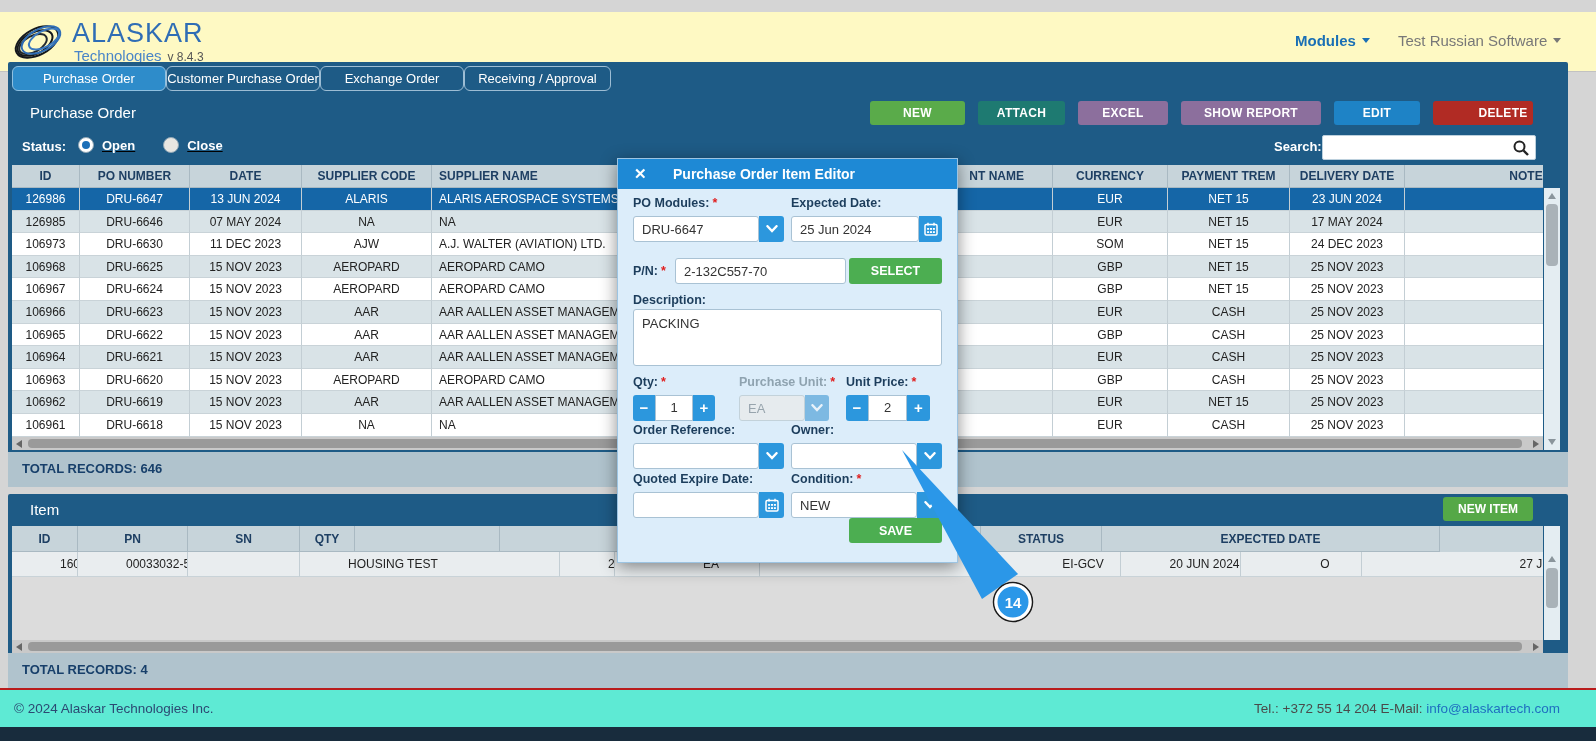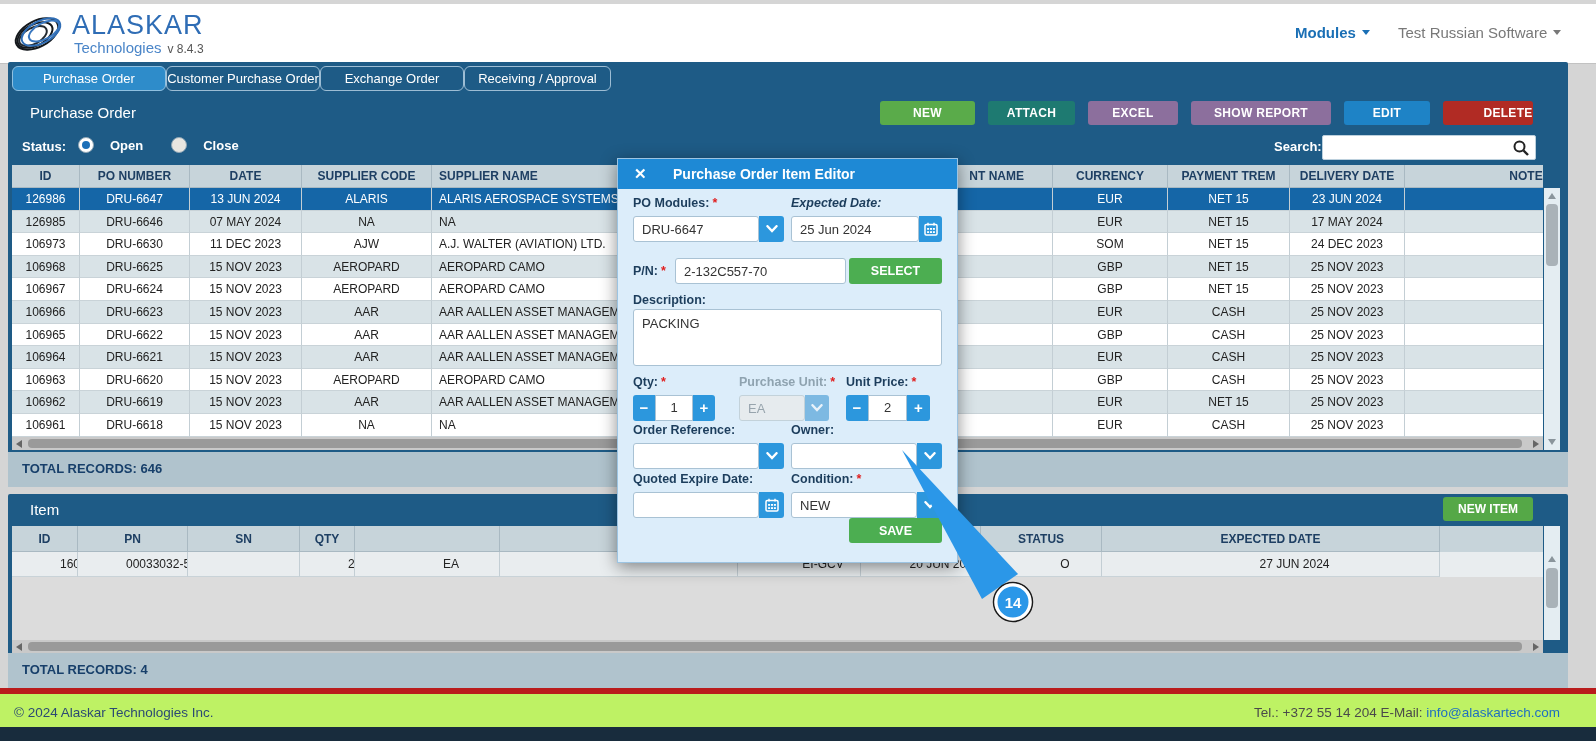--- a/index.html
+++ b/index.html
@@ -1,20 +1,20 @@
 <!DOCTYPE html>
 <html><head>
 <meta charset="utf-8">
 <style>
   * { box-sizing: border-box; margin: 0; padding: 0; }
   body { font-family: "Liberation Sans", sans-serif; background: #9a9a9a; }
   .page { position: relative; width: 1596px; height: 741px; background: #d5d5d5; overflow: hidden; font-family: "Liberation Sans", sans-serif; }
 
   
-  .topbar { position: absolute; left:0; top:4px; width:1596px; height:60px; background:#ffffff; border-bottom:1px solid #c2c2c2; }
+  .topbar { position: absolute; left:0; top:12px; width:1596px; height:60px; background:#fef9c3; border-bottom:1px solid #c2c2c2; }
   .logo-wrap { position:absolute; left:12px; top:6px; display:flex; }
   .brand-text { margin-left:6px; }
   .brand-main { font-size:27px; color:#2f6db5; letter-spacing:1px; font-weight:normal; }
   .brand-sub-row { display:flex; align-items:baseline; justify-content:flex-end; margin-top:-2px; }
   .brand-sub { font-size:15px; color:#4a85c8; }
   .brand-ver { font-size:12px; color:#555; margin-left:6px; }
   .top-menu { position:absolute; top:20px; font-size:15px; cursor:pointer; display:flex; align-items:center; gap:6px; }
   #menu-modules { left:1295px; color:#1a6fb5; font-weight:bold; }
   #menu-user { left:1398px; color:#787878; }
   .caret { width:0; height:0; border-left:4px solid transparent; border-right:4px solid transparent; border-top:5px solid currentColor; display:inline-block; }
@@ -31,26 +31,26 @@
 
   .po-titlebar { position:absolute; left:0; top:33px; width:100%; height:35px; }
   .panel-title { position:absolute; left:22px; top:9px; color:#fff; font-size:15px; }
   .toolbar { position:absolute; right:35px; top:6px; display:flex; gap:13px; }
   .tb-btn { height:24px; border:none; border-radius:3px; color:#fff; font-size:12px; font-weight:bold; font-family:"Liberation Sans",sans-serif; letter-spacing:.3px; cursor:pointer; }
   #btn-new { width:95px; background:#5aab4a; }
   #btn-attach { width:87px; background:#1e7a71; }
   #btn-excel { width:90px; background:#8c6f9d; }
   #btn-show-report { width:140px; background:#8c6f9d; }
   #btn-edit { width:86px; background:#1e83c6; }
-  #btn-delete { width:90px; background:#b12b24;padding-left:40px; }
+  #btn-delete { width:100px; background:#b12b24;padding-left:40px; }
 
   .status-row { position:absolute; left:0; top:68px; width:100%; height:35px; }
   .status-label { position:absolute; left:14px; top:9px; color:#fff; font-size:13px; font-weight:bold; }
   .radio-group { position:absolute; left:70px; top:7px; display:flex; align-items:center; gap:28px; }
-  .radio-opt { display:flex; align-items:center; gap:16px; cursor:pointer; }
+  .radio-opt { display:flex; align-items:center; gap:8px; cursor:pointer;text-decoration:underline; }
   .radio { width:16px; height:16px; border-radius:50%; background:#e8e6e1; border:1px solid #8fa6b5; }
   .radio.sel { background:#fff; position:relative; }
   .radio.sel::after { content:''; position:absolute; left:3px; top:3px; width:8px; height:8px; border-radius:50%; background:#1c6fb8; }
   .radio-text { color:#fff; font-size:13px; font-weight:bold; }
   .search-label { position:absolute; left:1266px; top:9px; color:#fff; font-size:13px; font-weight:bold; }
   .search-box { position:absolute; left:1314px; top:5px; width:214px; height:25px; background:#fff; border-radius:2px; border:1px solid #bcd0dd; }
   .search-input { position:absolute; left:4px; top:1px; width:180px; height:21px; border:none; outline:none; font-size:13px; font-family:"Liberation Sans",sans-serif; background:transparent; }
   .search-icon { position:absolute; right:5px; top:3px; }
 
   
@@ -96,21 +96,21 @@
   #item-table .tbody { width:1688px; }
   #item-table .th { height:26px; line-height:26px; }
   #item-table .trow { height:25px; background:#e9edef; }
   #item-table .cell { line-height:25px; border-bottom:1px solid #c9d3d8;padding-left:48px; }
   .ci-id{width:66px}.ci-pn{width:110px}.ci-sn{width:112px}
   .ci-desc{width:260px; text-align:left; padding-left:8px;}
   .ci-qty{width:55px}.ci-unit{width:145px}.ci-hid{width:238px}.ci-oref{width:123px}.ci-qed{width:120px}.ci-status{width:121px}.ci-exp{width:338px}
   #item-vscroll { left:1536px; top:32px; height:114px; }
 
   
-  .footer { position:absolute; left:0; top:688px; width:1596px; height:39px; background:#bef264; border-top:6px solid #b91c1c; }
+  .footer { position:absolute; left:0; top:688px; width:1596px; height:39px; background:#5eead4; border-top:2px solid #b91c1c; }
   .copyright { position:absolute; left:14px; top:11px; font-size:13.5px; color:#2c4a73; }
   .contact { position:absolute; right:36px; top:11px; font-size:13.5px; color:#4a4a4a; }
   .contact a { color:#1f6fc0; text-decoration:none; cursor:pointer; }
   .bottom-strip { position:absolute; left:0; top:727px; width:1596px; height:14px; background:#182c3d; }
 
   
   .modal { position:absolute; left:617px; top:158px; width:341px; height:405px; background:#dcedfa; border:1px solid #9cc4e2; box-shadow:0 4px 16px rgba(0,0,0,.45); z-index:30; }
   .modal-header { position:absolute; left:0; top:0; width:100%; height:30px; background:#1e89d5; }
   .modal-close { position:absolute; left:16px; top:6px; color:#fff; font-size:15px; font-weight:bold; cursor:pointer; }
   .modal-title { position:absolute; left:55px; top:7px; color:#fff; font-size:14px; font-weight:bold; }
@@ -395,20 +395,21 @@
           <div class="th ci-qed">QUOTED EXPIRY DATE</div>
           <div class="th ci-status">STATUS</div>
           <div class="th ci-exp">EXPECTED DATE</div>
         </div>
       <div class="tbody">
 
       <div class="trow">
           <div class="cell ci-id">160165</div>
           <div class="cell ci-pn">00033032-55</div>
           <div class="cell ci-sn"></div>
+          <div class="cell ci-desc">HOUSING TEST</div>
           <div class="cell ci-qty">2</div>
           <div class="cell ci-unit">EA</div>
           <div class="cell ci-hid"></div>
           <div class="cell ci-oref">EI-GCV</div>
           <div class="cell ci-qed">20 JUN 2024</div>
           <div class="cell ci-status">O</div>
           <div class="cell ci-exp">27 JUN 2024</div>
         </div>
         </div>
     </div>
@@ -432,21 +433,21 @@
   <div class="modal">
     <div class="modal-header">
       <span class="modal-close">✕</span>
       <span class="modal-title">Purchase Order Item Editor</span>
     </div>
     <div class="modal-body">
 
       <div class="mlabel" style="left:15px; top:7px;">
         <span>PO Modules:</span><span class="req">*</span>
       </div>
-      <div class="mlabel" style="left:173px; top:7px;font-style:italic;">
+      <div class="mlabel" style="left:173px; top:7px;">
         <span>Expected Date:</span><span class="req"></span>
       </div>
       <input class="minput" style="left: 15px; top: 27px; width: 126px;" readonly="" value="DRU-6647">
       <button class="mbtn-blue" style="left:141px; top:27px; width:25px;">
         <svg width="12" height="8" viewBox="0 0 12 8">
             <path d="M1.5 1.2 L6 6 L10.5 1.2" stroke="#fff" stroke-width="2.4" fill="none" stroke-linecap="round"></path>
           </svg>
       </button>
       <input class="minput" style="left: 173px; top: 27px; width: 128px;" readonly="" value="25 Jun 2024">
       <button class="mbtn-blue" style="left:301px; top:27px; width:23px;">

